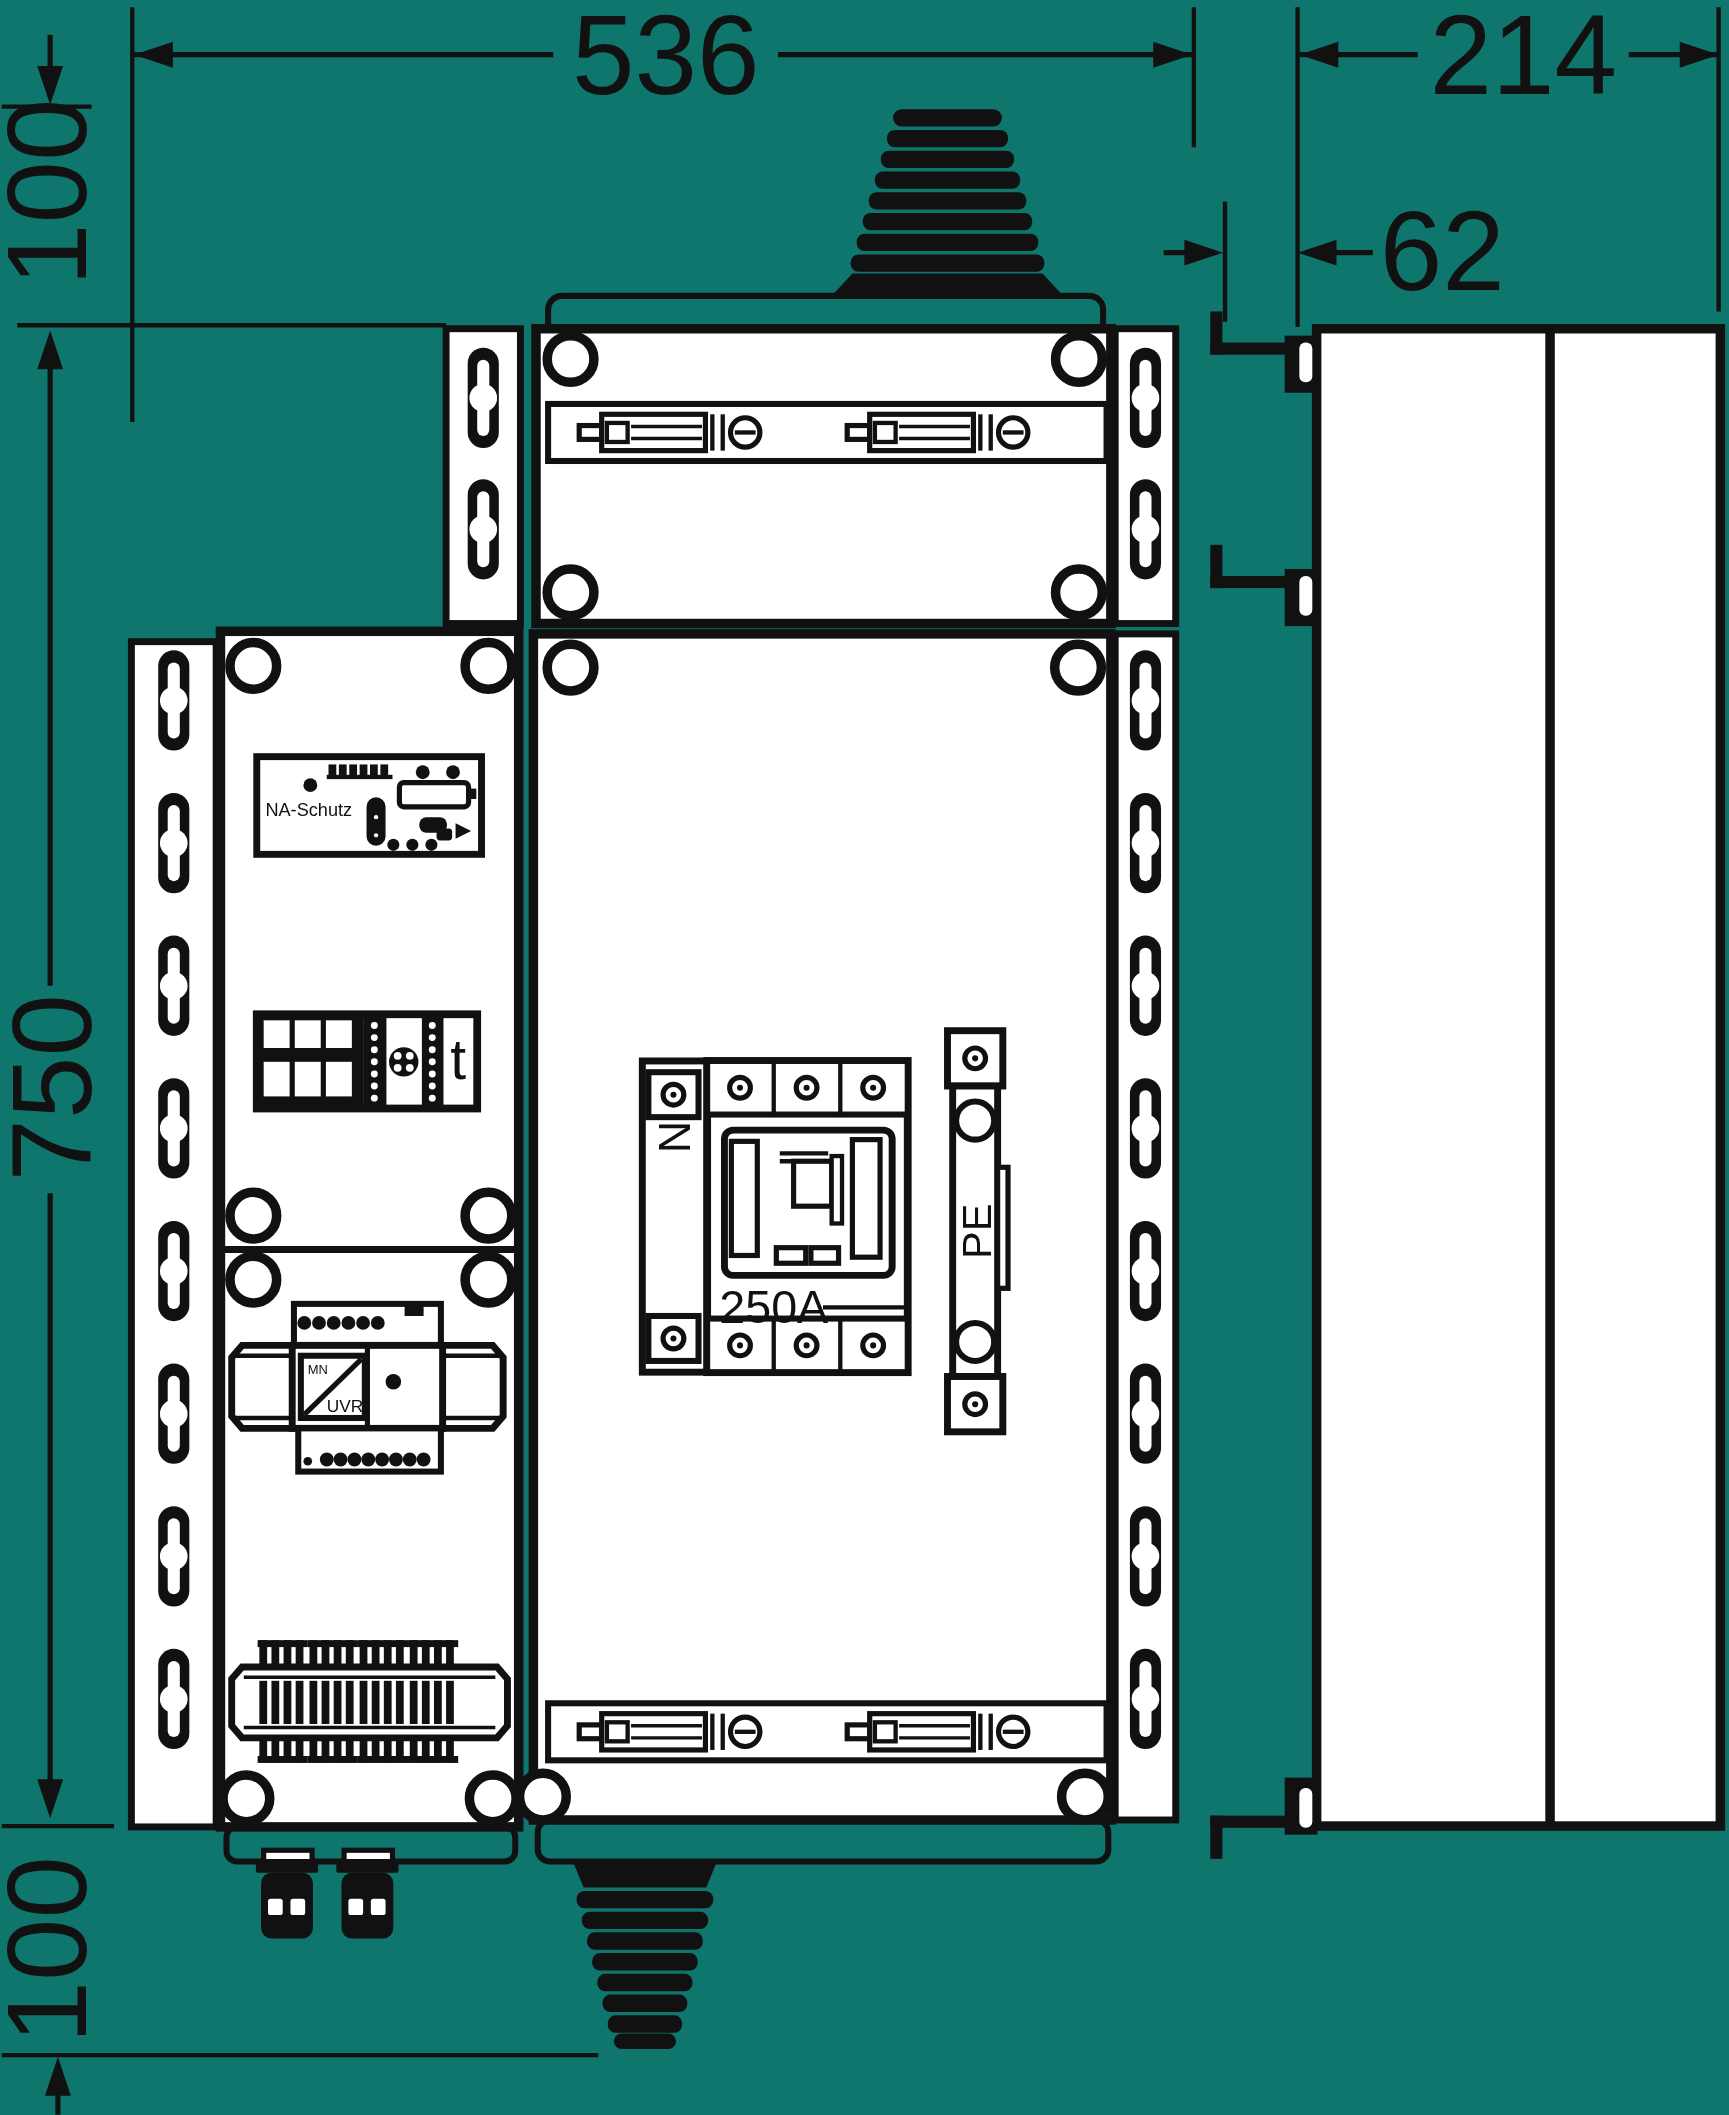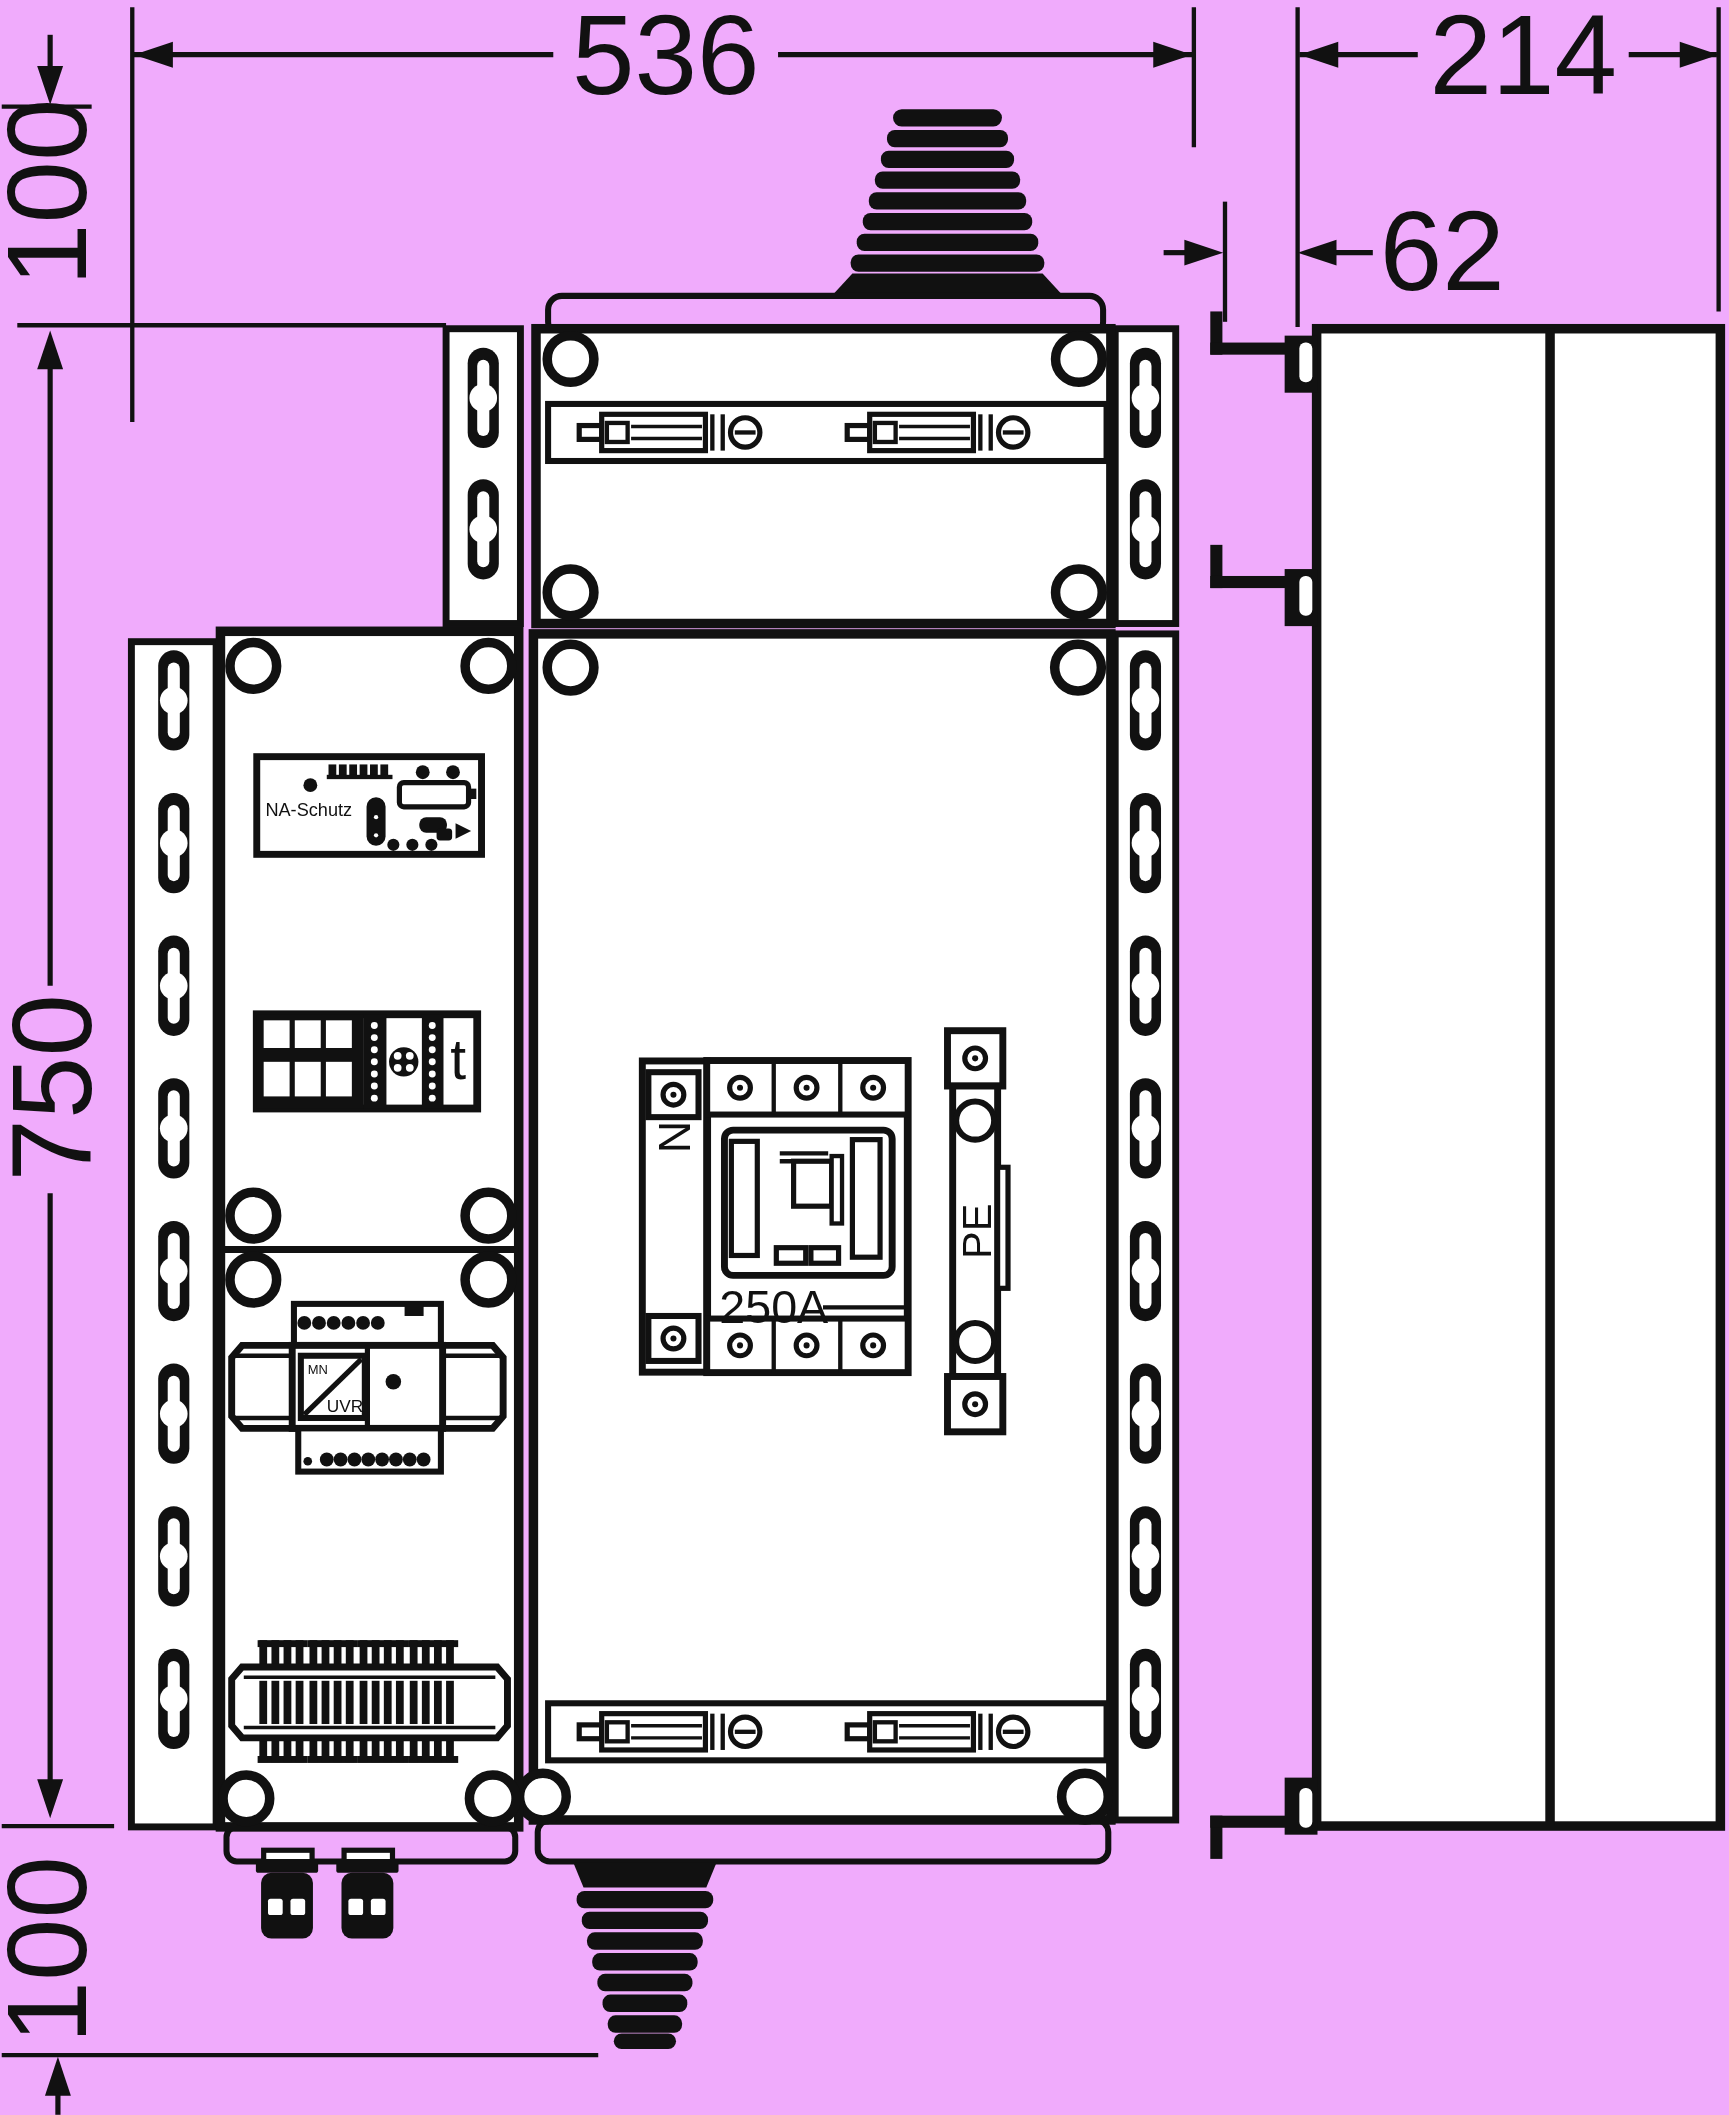--- a/index.html
+++ b/index.html
@@ -1,17 +1,17 @@
 <!DOCTYPE html>
 <html style="font-size:14px"><head>
 <meta charset="utf-8">
 <title>Enclosure Drawing</title>
 <style>
   html,body{margin:0;padding:0;background:#ffffff;}
-  .stage{width:1729px;height:2115px;position:relative;background:#f0abfc;}
+  .stage{width:1729px;height:2115px;position:relative;background:#0f766e;}
   svg{display:block;}
   text{font-family:"Liberation Sans","DejaVu Sans",sans-serif;fill:#111;}
   .dim-text{font-size:130px;}
   .lbl-small{font-size:21px;}
   .no-select{user-select:none;}
 </style>
 </head>
 <body>
 
 <div class="stage no-select">

